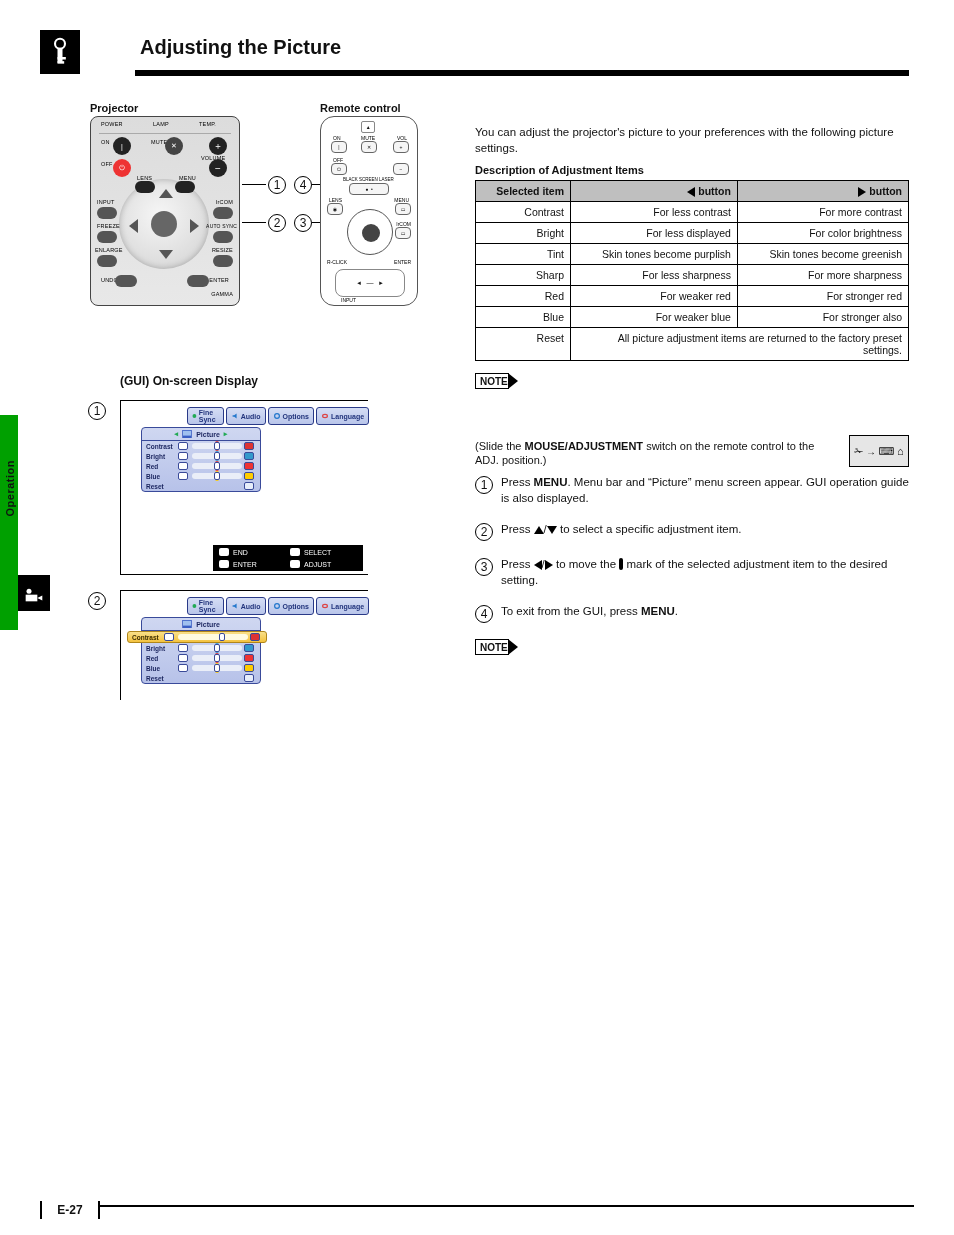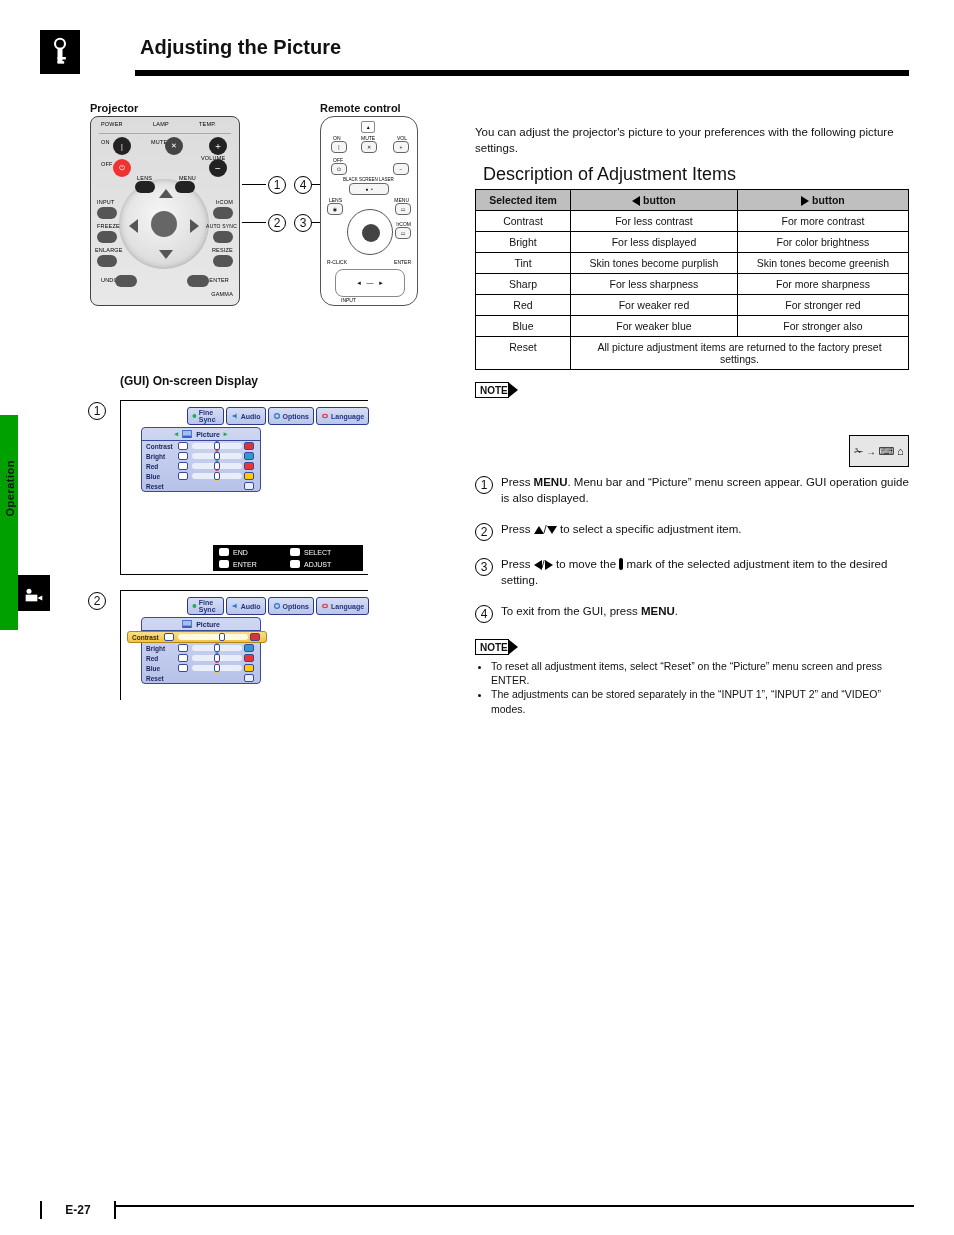--- a/index.html
+++ b/index.html
@@ -164,21 +164,21 @@
   }
 
   
   .right-col { position:absolute; left:475px; top:125px; right:45px; }
   .intro { font-size:11.5px; line-height:1.35; margin-bottom:8px; }
 
   table.adj {
     width:100%; border-collapse:collapse; font-size:10.5px;
   }
   table.adj th, table.adj td {
-    border:1px solid #000; padding:4px 6px; text-align:center; vertical-align:top;
+    border:1px solid #000; padding:4px 6px; text-align:right; vertical-align:top;
   }
   table.adj thead th { background:#bfbfbf; font-weight:bold; }
   table.adj thead th.item { width:95px; }
   .tri-inline { display:inline-block; vertical-align:middle; }
   .tri-l { width:0;height:0;border-top:5px solid transparent;border-bottom:5px solid transparent;border-right:8px solid #000; }
   .tri-r { width:0;height:0;border-top:5px solid transparent;border-bottom:5px solid transparent;border-left:8px solid #000; }
   .tri-u { width:0;height:0;border-left:5px solid transparent;border-right:5px solid transparent;border-bottom:8px solid #000; }
   .tri-d { width:0;height:0;border-left:5px solid transparent;border-right:5px solid transparent;border-top:8px solid #000; }
 
   .note-badge {
@@ -206,21 +206,21 @@
   .steps { position:absolute; top:350px; left:0; right:0; }
   .step { display:flex; gap:8px; margin-bottom:16px; font-size:11.5px; line-height:1.35; }
   .step .num { display:inline-flex; width:18px;height:18px;border:1px solid #000;border-radius:50%;align-items:center;justify-content:center;font-size:12px;flex:none;margin-top:1px;background:#fff;}
   .step .body { flex:1; }
   .slide-icon { display:inline-block; width:4px; height:12px; background:#000; border-radius:2px; vertical-align:-2px; }
 
   .footer {
     position:absolute; left:40px; bottom:28px; right:40px;
   }
   .foot-rule { height:2px; background:#000; }
-  .page-num { position:absolute; left:0; bottom:-2px; width:76px; height:18px;
+  .page-num { position:absolute; left:0; bottom:-2px; width:60px; height:18px;
               display:flex; align-items:center; justify-content:center;
               background:#fff; border-left:2px solid #000; border-right:2px solid #000; font-weight:bold; font-size:12px;
               transform: translateY(10px); }
   .vtext {
     position:absolute; left:4px; top:460px;
     writing-mode: vertical-rl; transform: rotate(180deg);
     font-size:11px; font-weight:bold; letter-spacing:.5px;
   }
 </style>
 </head>
@@ -526,21 +526,21 @@
         <span class="track" style="background:#fffbe0">
             <span class="thumb" style="left:58%"></span>
           </span>
         <span class="slot" style="background:#d33"></span>
       </div>
     </div>
   </div>
 
   <div class="right-col">
     <div class="intro">You can adjust the projector's picture to your preferences with the following picture settings.</div>
-    <div style="font-weight:normal; font-size:18px; margin:6px 8px 4px">Description of Adjustment Items</div>
+    <div style="font-weight:bold; font-size:11px; margin:6px 0 4px">Description of Adjustment Items</div>
 
     <table class="adj">
       <thead>
         <tr>
           <th class="item">Selected item</th>
           <th><span class="tri-inline tri-l"></span> <span>button</span></th>
           <th><span class="tri-inline tri-r"></span> <span>button</span></th>
         </tr>
       </thead>
       <tbody id="adj-body">
@@ -587,20 +587,23 @@
           <span class="bg-arrow"></span>
         </span>
     </div>
 
     <div class="mouse-box">
       <span class="msym">✁</span>
       <span style="font-size:10px">→</span>
       <span class="msym">⌨</span>
       <span class="msym">⌂</span>
     </div>
+    <div style="position:absolute; top:314px; left:0; right:70px; font-size:11px; line-height:1.3">
+      (Slide the <b>MOUSE/ADJUSTMENT</b> switch on the remote control to the ADJ. position.)
+    </div>
 
     <div class="steps">
       <div class="step">
         <span class="num">1</span>
         <div class="body">Press <b>MENU</b>. Menu bar and “Picture” menu screen appear. GUI operation guide is also displayed.</div>
       </div>
       <div class="step">
         <span class="num">2</span>
         <div class="body">Press <span class="tri-inline tri-u"></span>/<span class="tri-inline tri-d"></span> to select a specific adjustment item.</div>
       </div>
@@ -611,24 +614,20 @@
       <div class="step">
         <span class="num">4</span>
         <div class="body">To exit from the GUI, press <b>MENU</b>.</div>
       </div>
 
       <div style="margin-top:4px">
         <span class="note-badge">
             <span>NOTE</span>
             <span class="bg-arrow"></span>
           </span>
-        <ul class="note-text" id="note2" style="margin:4px 0 0 16px; padding:0">
-            <li>To reset all adjustment items, select “Reset” on the “Picture” menu screen and press ENTER.</li>
-            <li>The adjustments can be stored separately in the “INPUT 1”, “INPUT 2” and “VIDEO” modes.</li>
-          </ul>
       </div>
     </div>
   </div>
 
   <div class="footer">
     <div class="foot-rule"></div>
     <div class="page-num">E-27</div>
   </div>
 
 </div>

